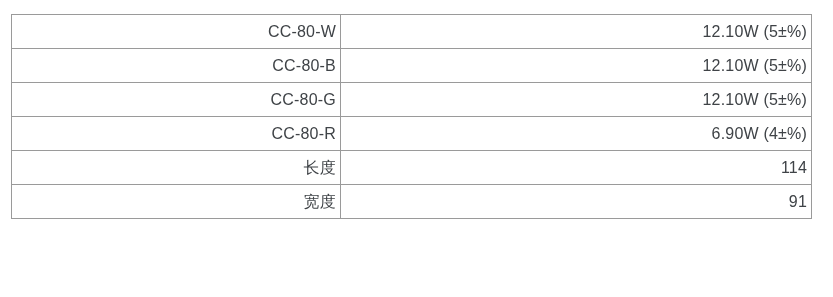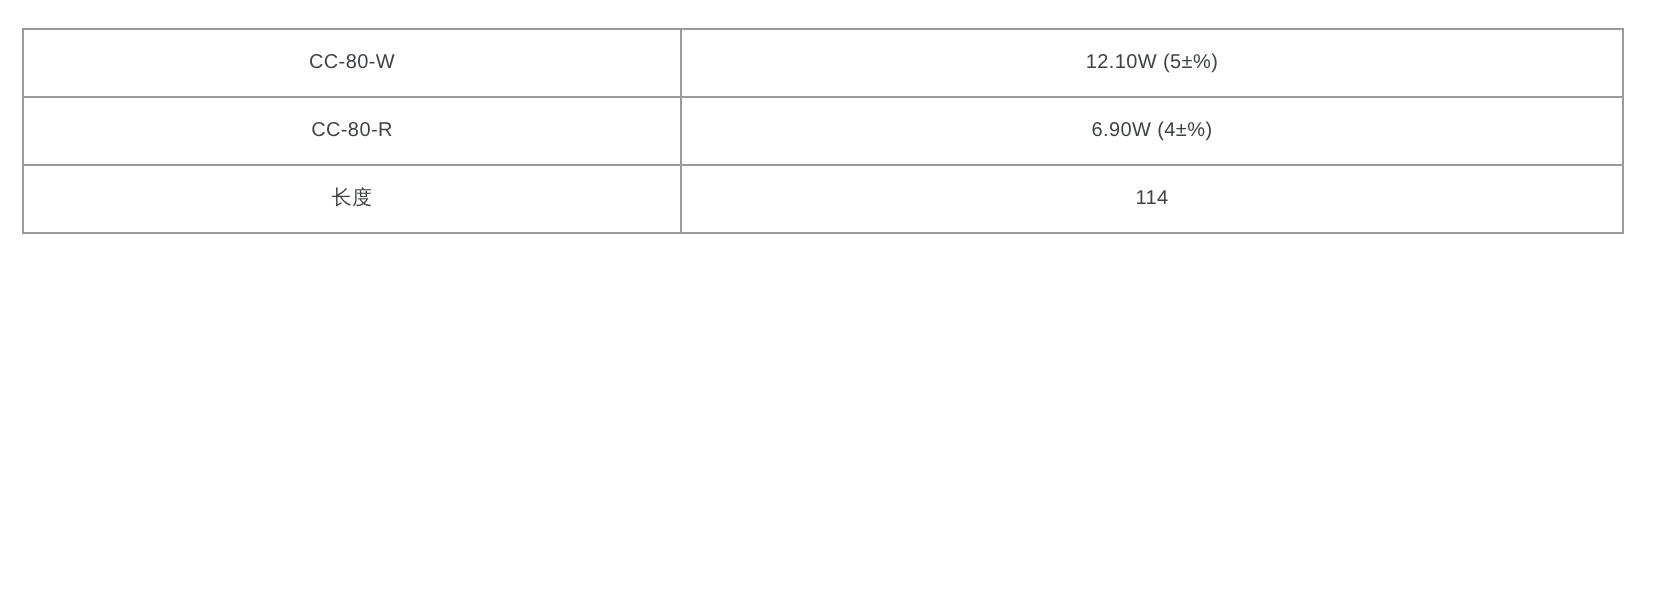--- a/index.html
+++ b/index.html
@@ -25,23 +25,23 @@
     border-collapse: collapse;
     width: 800px;
     table-layout: fixed;
   }
   table.spec-table col.col-label { width: 329px; }
   table.spec-table col.col-value { width: 471px; }
   table.spec-table td {
     border: 1px solid #9a9a9a;
     height: 33px;
     padding: 0 4px;
-    text-align: center;
+    text-align: right;
     vertical-align: middle;
-    font-size: 10px;
+    font-size: 16px;
     line-height: 1.2;
     color: #3f4347;
     background: #ffffff;
     white-space: nowrap;
     overflow: hidden;
   }
   table.spec-table td.cell-label { letter-spacing: 0.2px; }
   table.spec-table td.cell-value { letter-spacing: 0.2px; }
 </style>
 </head>
@@ -52,22 +52,34 @@
     <colgroup>
       <col class="col-label">
       <col class="col-value">
     </colgroup>
     <tbody>
       <tr>
         <td class="cell-label">CC-80-W</td>
         <td class="cell-value">12.10W (5±%)</td>
       </tr>
       <tr>
+        <td class="cell-label">CC-80-B</td>
+        <td class="cell-value">12.10W (5±%)</td>
+      </tr>
+      <tr>
+        <td class="cell-label">CC-80-G</td>
+        <td class="cell-value">12.10W (5±%)</td>
+      </tr>
+      <tr>
         <td class="cell-label">CC-80-R</td>
         <td class="cell-value">6.90W (4±%)</td>
       </tr>
       <tr>
         <td class="cell-label">长度</td>
         <td class="cell-value">114</td>
       </tr>
+      <tr>
+        <td class="cell-label">宽度</td>
+        <td class="cell-value">91</td>
+      </tr>
     </tbody>
   </table>
 </div>
 
 </body></html>

